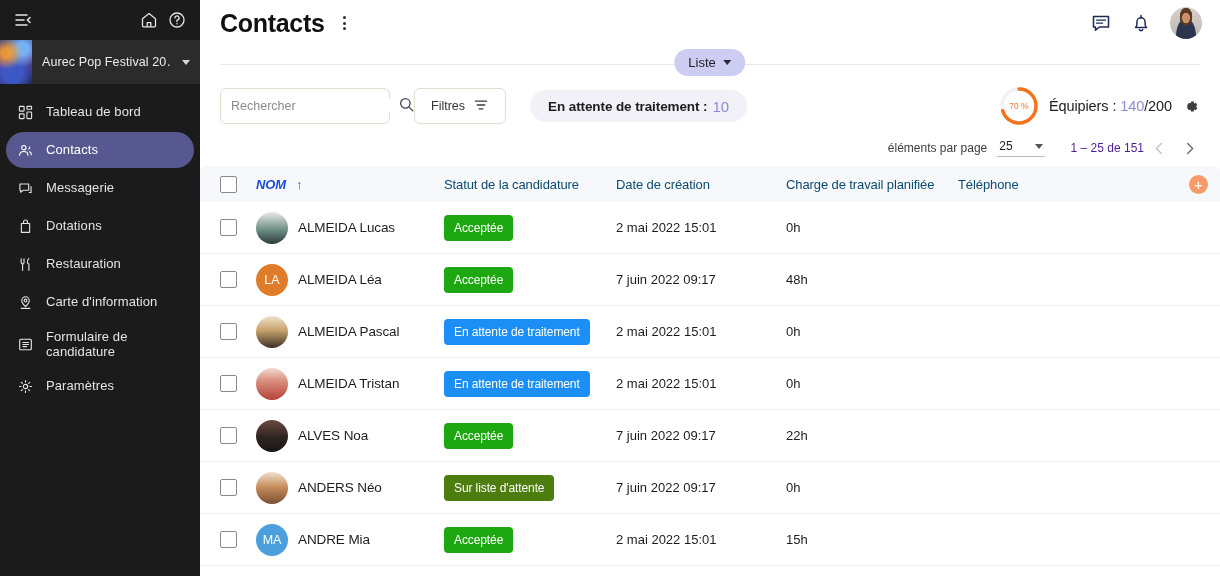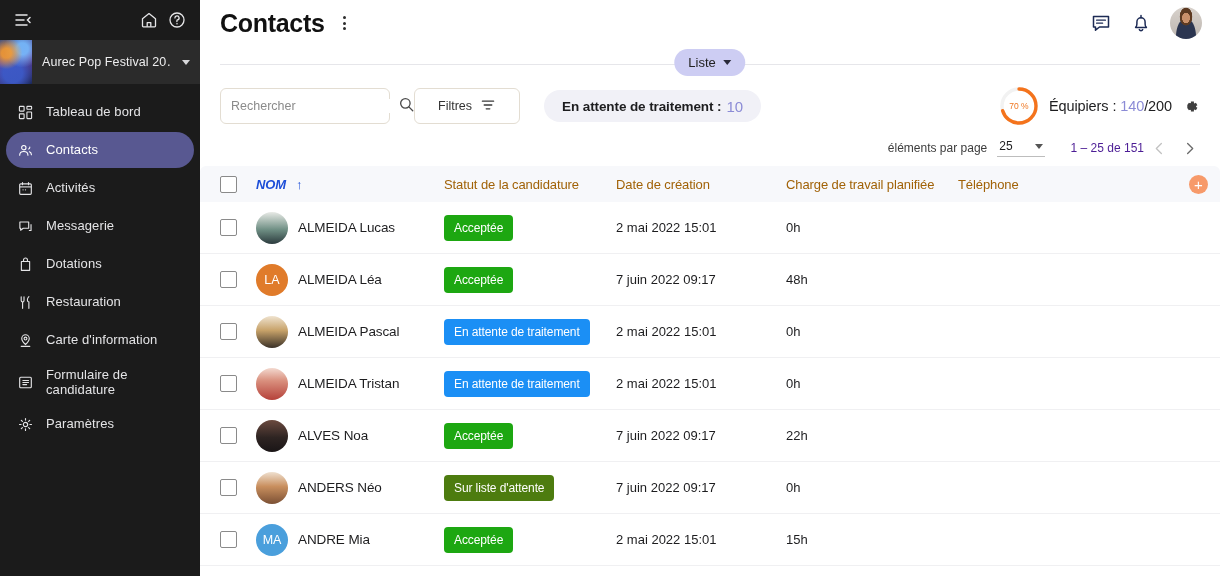--- a/index.html
+++ b/index.html
@@ -89,21 +89,21 @@
     width: 170px; height: 36px; border: 1px solid #e3ddd2; border-radius: 6px;
     display: flex; align-items: center; padding: 0 10px; gap: 6px; background: #fff;
   }
   .search-box input {
     flex: 1; border: none; outline: none; font-size: 12.5px;
     font-family: "Liberation Sans", sans-serif; color: #444;
   }
   .search-box input::placeholder { color: #8b8b8b; }
   .filtres-btn {
     height: 36px; border: 1px solid #e3ddd2; border-radius: 6px; background: #fff;
-    display: flex; align-items: center; gap: 8px; padding: 0 23px;
+    display: flex; align-items: center; gap: 8px; padding: 0 16px;
     font-size: 12.5px; color: #333; cursor: pointer; font-family: "Liberation Sans", sans-serif;
   }
   .pending-badge {
     height: 32px; background: #f1f1f7; border-radius: 16px; padding: 0 18px;
     display: flex; align-items: center; font-size: 13.5px; font-weight: bold;
     color: #1d1d1f; cursor: pointer; letter-spacing: -.1px;
   }
   .pending-badge .count { color: #8b8bd6; font-weight: normal; margin-left: 5px; font-size: 15px; }
 
   .toolbar .spacer { flex: 1; }
@@ -134,21 +134,21 @@
     height: 36px; background: #f7f8fb; display: flex; align-items: center;
     padding: 0 12px 0 20px; border-radius: 6px 6px 0 0;
   }
   .cell-chk { width: 36px; flex: 0 0 36px; display: flex; align-items: center; }
   .chk { width: 17px; height: 17px; border: 1.6px solid #8a8a8a; border-radius: 2px; background: #fff; cursor: pointer; }
   .col-nom { width: 188px; flex: 0 0 188px; display: flex; align-items: center; gap: 10px; }
   .col-statut { width: 172px; flex: 0 0 172px; }
   .col-date { width: 170px; flex: 0 0 170px; }
   .col-charge { width: 172px; flex: 0 0 172px; }
   .col-tel { flex: 1; }
-  .th { font-size: 13px; color: #a16207; letter-spacing: -.1px; cursor: pointer; }
+  .th { font-size: 13px; color: #0c4a6e; letter-spacing: -.1px; cursor: pointer; }
   .th.sorted { font-weight: bold; color: #1d4ed8; font-style: italic; }
   .add-col {
     width: 19px; height: 19px; border-radius: 50%; background: #f79a6a;
     color: #fff; display: flex; align-items: center; justify-content: center;
     font-size: 15px; line-height: 1; cursor: pointer; flex: 0 0 19px;
   }
 
   .trow {
     height: 52px; display: flex; align-items: center;
     padding: 0 12px 0 20px; border-bottom: 1px solid #f0f0f2; background: #fff;
@@ -223,32 +223,20 @@
           <svg width="15" height="15" viewBox="0 0 16 16" fill="none" stroke="#ffffff" stroke-width="1.2" stroke-linecap="round">
             <circle cx="6.2" cy="5" r="2.3"></circle>
               <path d="M1.8 13c0-2.4 2-4 4.4-4s4.4 1.6 4.4 4"></path>
             <path d="M11.4 6.3a2 2 0 0 0 1.2-1.9"></path>
               <path d="M12.2 9.3c1.3.5 2.1 1.7 2.1 3.2"></path>
           </svg>
         </span>
         <span class="nav-label">Contacts</span>
       </div>
 
-      <div class="nav-item">
-        <span class="nav-ic">
-          <svg width="15" height="15" viewBox="0 0 16 16" fill="none" stroke="#e4e4e6" stroke-width="1.2">
-            <rect x="1.8" y="3" width="12.4" height="11.2" rx="1.1"></rect>
-              <path d="M1.8 6.3h12.4"></path>
-            <path d="M4.8 1.6v2.4M11.2 1.6v2.4" stroke-linecap="round"></path>
-            <circle cx="5.4" cy="9.4" r=".7" fill="#e4e4e6" stroke="none"></circle>
-            <circle cx="8" cy="9.4" r=".7" fill="#e4e4e6" stroke="none"></circle>
-          </svg>
-        </span>
-        <span class="nav-label">Activités</span>
-      </div>
 
       <div class="nav-item">
         <span class="nav-ic">
           <svg width="15" height="15" viewBox="0 0 16 16" fill="none" stroke="#e4e4e6" stroke-width="1.2" stroke-linejoin="round">
             <path d="M2 3.2h9.4v6.6H5.6L2.8 12V9.8H2z"></path>
               <path d="M13.9 5.6v6.6h-2.3"></path>
           </svg>
         </span>
         <span class="nav-label">Messagerie</span>
       </div>

